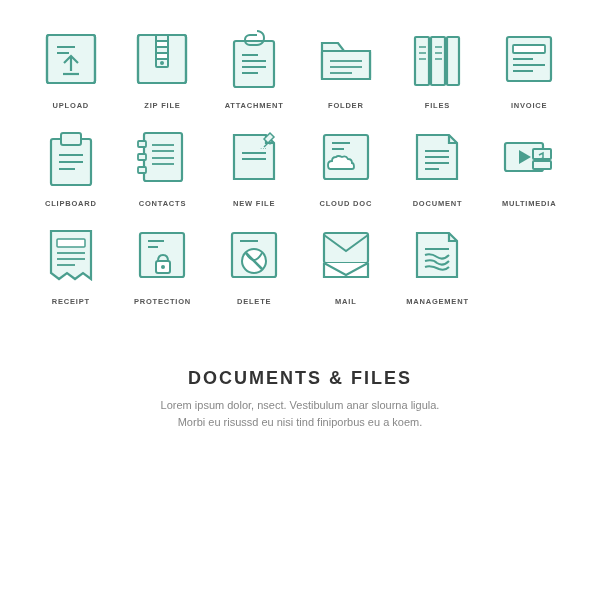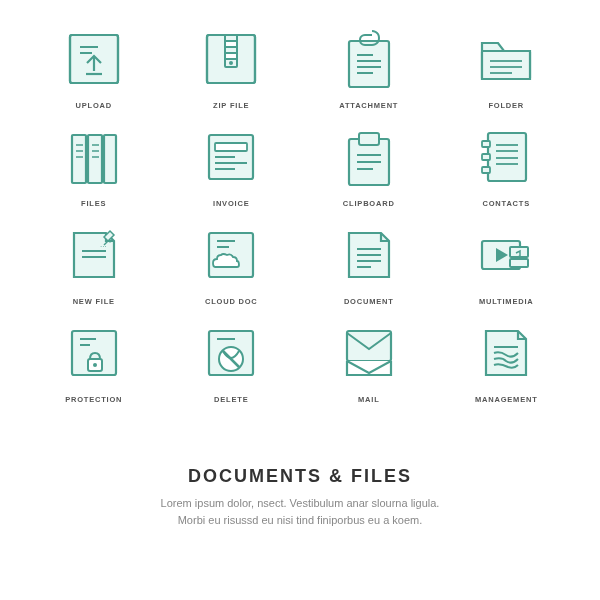--- a/index.html
+++ b/index.html
@@ -9,21 +9,21 @@
       background: #ffffff;
       font-family: 'Arial', sans-serif;
       display: flex;
       flex-direction: column;
       align-items: center;
       justify-content: flex-start;
       overflow: hidden;
     }
     .icons-grid {
       display: grid;
-      grid-template-columns: repeat(4, 1fr);
+      grid-template-columns: repeat(6, 1fr);
       gap: 10px;
       padding: 22px 30px 10px 30px;
       width: 100%;
     }
     .icon-item {
       display: flex;
       flex-direction: column;
       align-items: center;
       gap: 5px;
     }
@@ -243,20 +243,32 @@
         <rect x="36" y="24" width="18" height="10" rx="1" stroke="#4a9e8e" stroke-width="2" fill="#e8f7f4"></rect>
 
         <path d="M42 30 L46 28 L46 36 Q46 38 44 38 Q42 38 42 36 Q42 34 44 34 L46 33" stroke="#4a9e8e" stroke-width="1.5" fill="none"></path>
         <rect x="36" y="36" width="18" height="8" rx="1" stroke="#4a9e8e" stroke-width="2" fill="#e8f7f4"></rect>
       </svg>
     </div>
     <span class="icon-label">MULTIMEDIA</span>
   </div>
 
 
+  <div class="icon-item">
+    <div class="icon-box">
+      <svg viewBox="0 0 64 64" fill="none" xmlns="http://www.w3.org/2000/svg">
+        <path d="M12 8 L52 8 L52 56 L44 50 L36 56 L28 50 L20 56 L12 50 Z" stroke="#4a9e8e" stroke-width="2.2" fill="#e8f7f4"></path>
+        <rect x="18" y="16" width="28" height="8" rx="1" stroke="#4a9e8e" stroke-width="1.5" fill="white"></rect>
+        <line x1="18" y1="30" x2="46" y2="30" stroke="#4a9e8e" stroke-width="1.8"></line>
+        <line x1="18" y1="36" x2="46" y2="36" stroke="#4a9e8e" stroke-width="1.8"></line>
+        <line x1="18" y1="42" x2="36" y2="42" stroke="#4a9e8e" stroke-width="1.8"></line>
+      </svg>
+    </div>
+    <span class="icon-label">RECEIPT</span>
+  </div>
 
   <div class="icon-item">
     <div class="icon-box">
       <svg viewBox="0 0 64 64" fill="none" xmlns="http://www.w3.org/2000/svg">
         <rect x="10" y="10" width="44" height="44" rx="2" stroke="#4a9e8e" stroke-width="2.2" fill="#e8f7f4"></rect>
         <line x1="18" y1="18" x2="34" y2="18" stroke="#4a9e8e" stroke-width="2"></line>
         <line x1="18" y1="24" x2="28" y2="24" stroke="#4a9e8e" stroke-width="2"></line>
 
         <rect x="26" y="38" width="14" height="12" rx="2" stroke="#4a9e8e" stroke-width="2" fill="white"></rect>
         <path d="M28 38 Q28 32 33 32 Q38 32 38 38" stroke="#4a9e8e" stroke-width="2" fill="none"></path>

